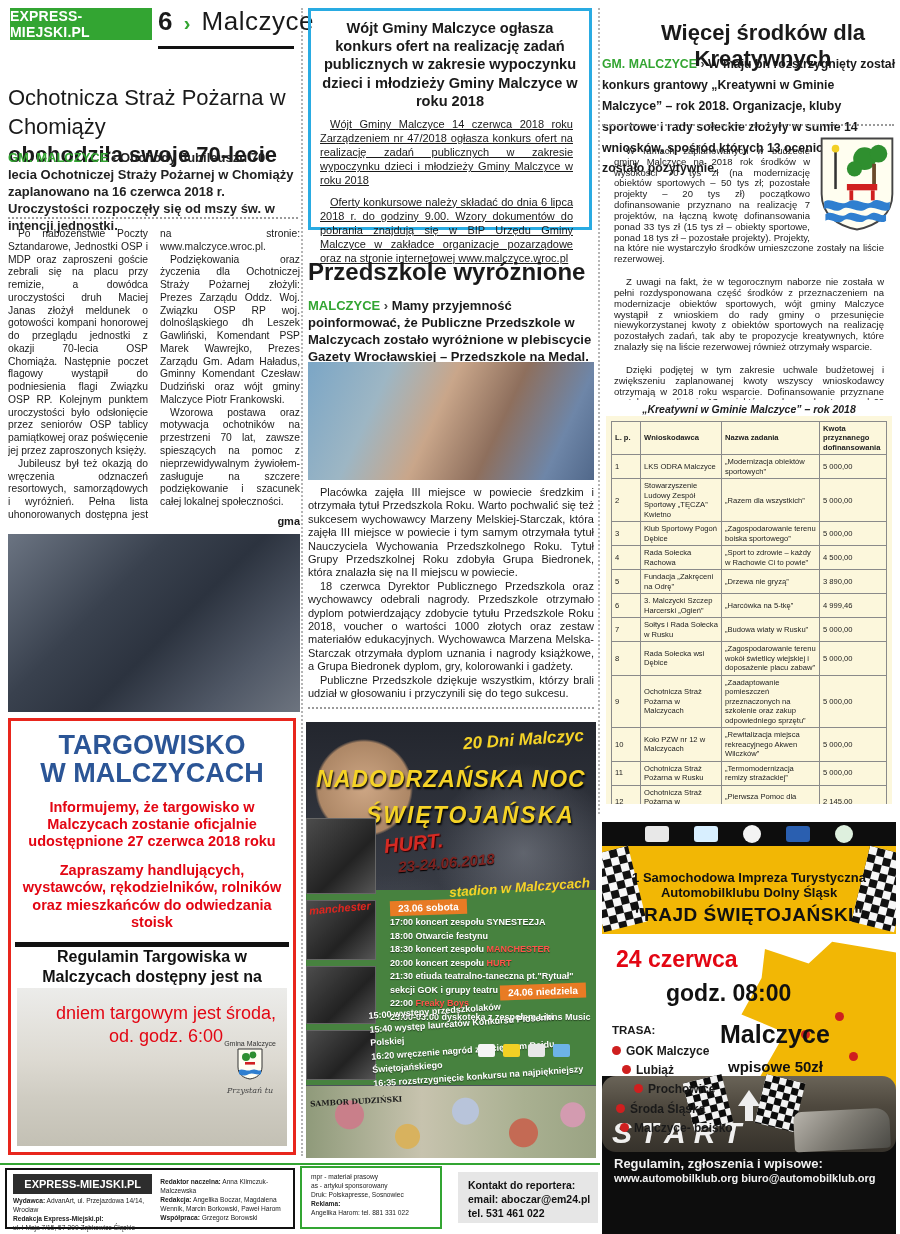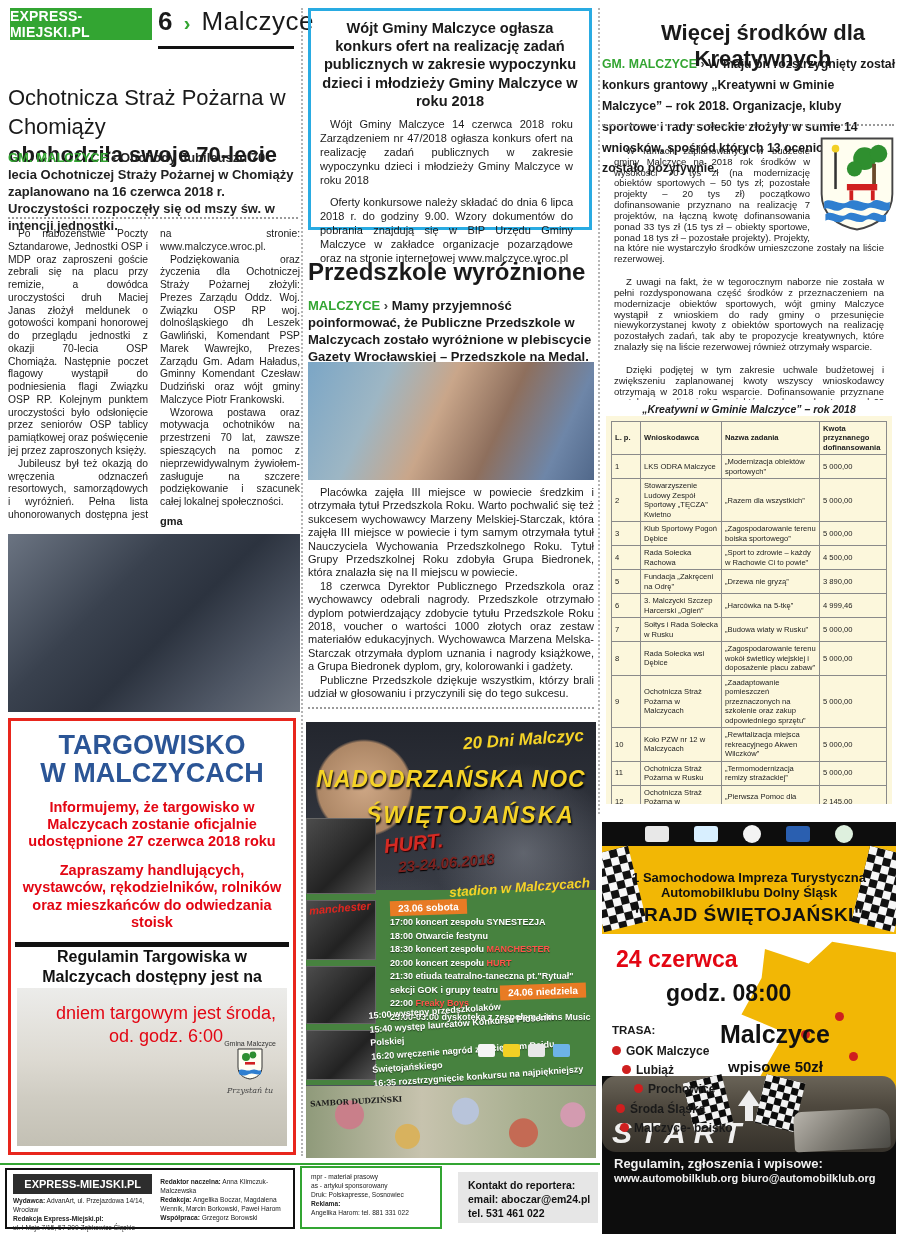--- a/index.html
+++ b/index.html
@@ -21,21 +21,21 @@
   .page-head-rule{position:absolute;left:158px;top:46px;width:136px;height:3px;background:#111;}
   
   .la-title{position:absolute;left:8px;top:84px;width:292px;line-height:1.3;}
   .la-t1{font-size:22px;font-weight:500;}
   .la-t2{font-size:22px;font-weight:800;}
   .la-lead{position:absolute;left:8px;top:150px;width:290px;font-size:13px;font-weight:600;line-height:1.3;color:#222;}
   .dd1{position:absolute;left:8px;top:217px;width:290px;}
   .la-body{position:absolute;left:8px;top:228px;width:292px;height:304px;overflow:hidden;
            column-count:2;column-gap:12px;font-size:10.3px;line-height:1.24;text-align:justify;hyphens:auto;}
   .la-body p{margin:0;text-indent:10px;}
-  .la-byline{text-align:left;font-weight:bold;font-size:11px;margin-top:6px;}
+  .la-byline{text-align:right;font-weight:bold;font-size:11px;margin-top:6px;}
   .la-photo{position:absolute;left:8px;top:534px;width:292px;height:178px;
             background:linear-gradient(135deg,#6b7482 0%,#39414e 35%,#2c333f 55%,#505866 80%,#6d747f 100%);}
   
   .market{position:absolute;left:8px;top:718px;width:288px;height:437px;border:3px solid #e8261d;box-sizing:border-box;background:#fff;}
   .tg-h{margin-top:10px;text-align:center;color:#2b5596;font-weight:bold;font-size:27px;line-height:1.05;}
   .tg-p{margin:11px 10px 0 10px;text-align:center;color:#e30613;font-weight:bold;font-size:14.5px;line-height:1.2;}
   .tg-rule{margin:11px 4px 0 4px;height:5px;background:#111;}
   .tg-reg{margin:0 8px 0 8px;text-align:center;font-weight:bold;font-size:16px;line-height:1.2;color:#111;}
   .tg-url{font-style:italic;}
   .tg-photo{position:absolute;left:6px;right:6px;bottom:6px;height:158px;
@@ -51,21 +51,21 @@
   .f-brandbox{background:#2d2d2d;color:#fff;font-weight:bold;font-size:11px;text-align:center;padding:4px 0;margin-bottom:3px;}
   .f-small{font-size:6.6px;line-height:1.35;color:#222;}
   .f-small b{font-size:6.6px;}
   .f-l2{width:48%;padding:8px 4px 0 6px;}
   .f-green{position:absolute;left:300px;top:1166px;width:142px;height:63px;border:2px solid #33a532;box-sizing:border-box;padding:5px 0 0 9px;}
   .f-contact{position:absolute;left:458px;top:1172px;width:140px;height:51px;background:#e6e6e6;padding:6px 0 0 10px;box-sizing:border-box;
              font-weight:bold;font-size:10.5px;line-height:1.35;color:#111;}
   
   .bluebox{position:absolute;left:308px;top:8px;width:284px;height:222px;border:3px solid #29abe2;box-sizing:border-box;padding:8px 9px;}
   .bb-title{text-align:center;font-weight:bold;font-size:14.6px;line-height:1.25;}
-  .bb-p{margin:7px 7px 0 0;font-size:11px;line-height:1.28;text-align:justify;text-indent:10px;}
+  .bb-p{margin:7px 7px 0 0;font-size:11px;line-height:1.28;text-align:justify;text-indent:10px;text-decoration:underline;}
   .ma-title{position:absolute;left:308px;top:258px;font-size:24px;font-weight:800;}
   .ma-lead{position:absolute;left:308px;top:298px;width:286px;font-size:13px;font-weight:600;line-height:1.3;}
   .ma-photo{position:absolute;left:308px;top:362px;width:286px;height:118px;
             background:linear-gradient(115deg,#7ba6c6 0%,#9db6c4 25%,#c9a68a 45%,#8e6f5d 65%,#6e86a8 85%,#51688a 100%);}
   .ma-body{position:absolute;left:308px;top:486px;width:286px;height:216px;overflow:hidden;
            font-size:11px;line-height:1.22;text-align:justify;}
   .ma-body p{margin:0;text-indent:12px;}
   .dd2{position:absolute;left:308px;top:707px;width:286px;}
   
   .poster{position:absolute;left:306px;top:722px;width:290px;height:436px;overflow:hidden;background:#2a2d35;}

